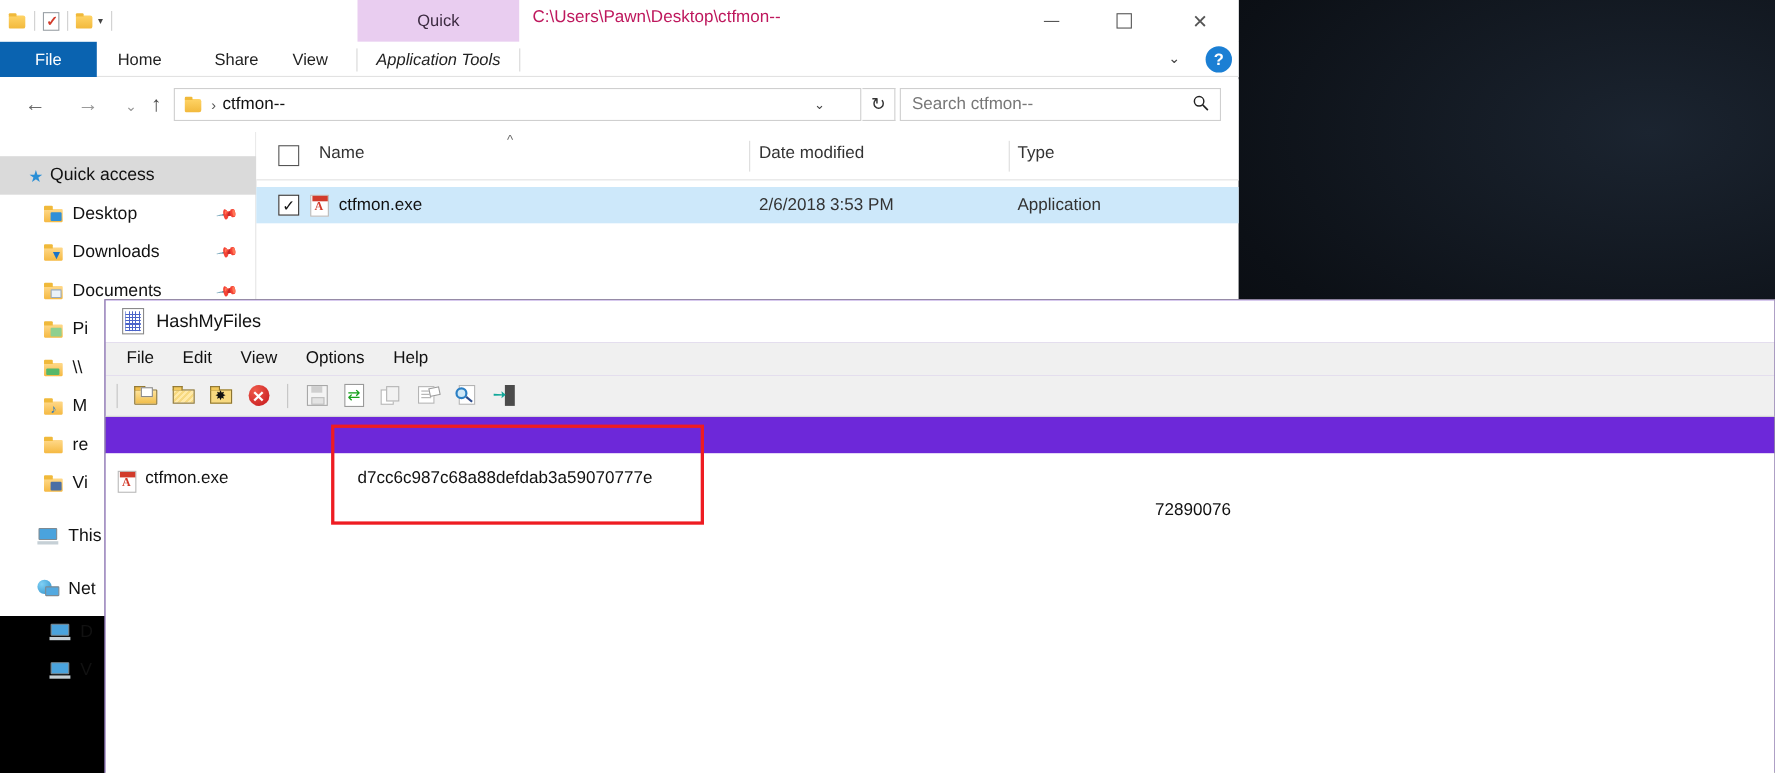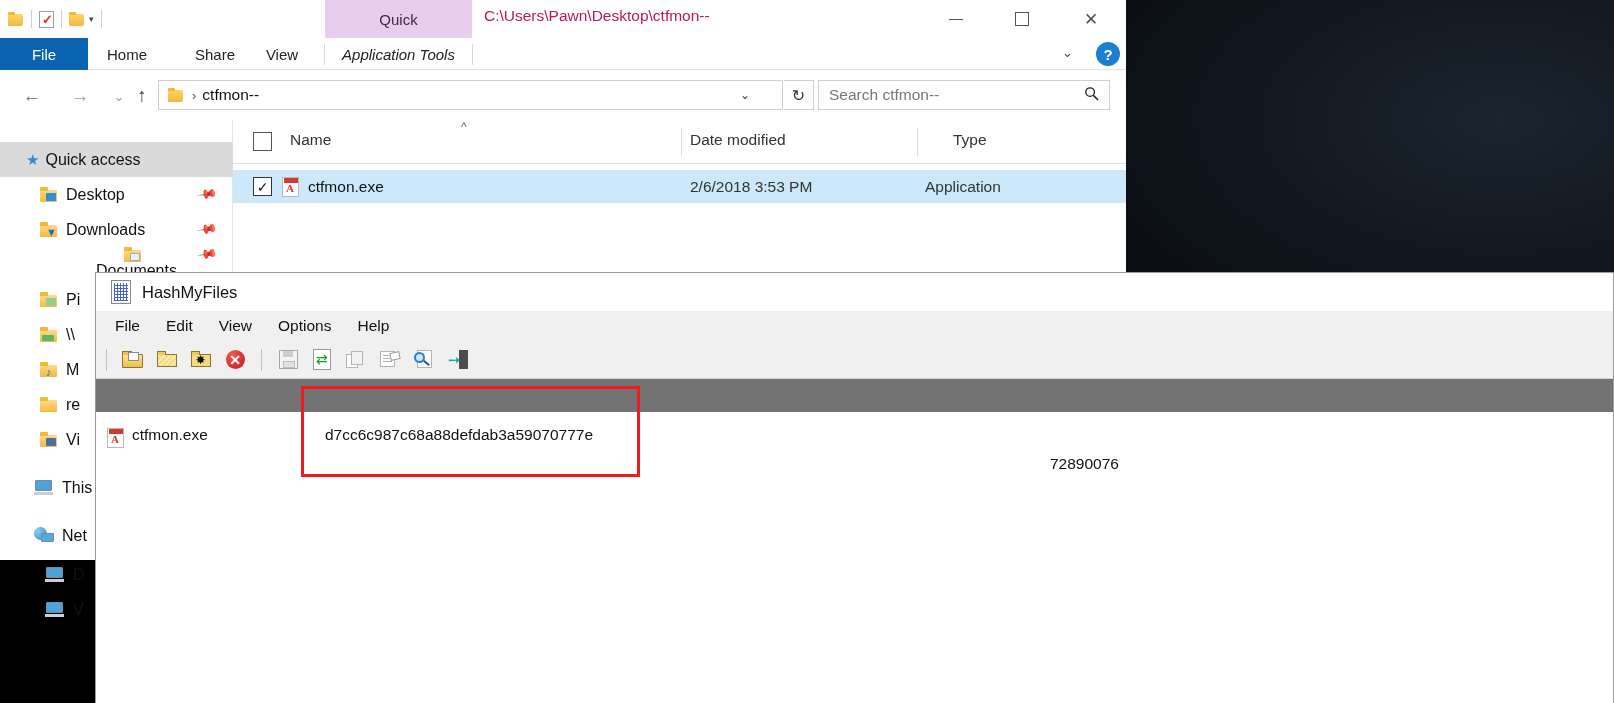--- a/index.html
+++ b/index.html
@@ -141,41 +141,41 @@
   .net-ico { width:20px;height:17px;margin-right:8px;position:relative;flex:none; }
   .net-ico .globe{position:absolute;left:0;top:0;width:13px;height:13px;border-radius:50%;background:radial-gradient(circle at 4px 4px,#7fd0f5,#2e8fc9);}
   .net-ico .scr2{position:absolute;left:7px;top:6px;width:13px;height:9px;background:#53a9e0;border:1px solid #7d8a93;border-radius:1px;}
 
   
   .list-head { position:absolute; left:233px; top:120px; width:893px; height:44px; background:#fff;
                border-bottom:1px solid #e2e2e2; }
   .lh-cell { position:absolute; top:11px; font-size:15.5px; color:#333; }
   .lh-name { left:57px; }
   .lh-date { left:457px; }
-  .lh-type { left:692px;margin-left:28px; }
+  .lh-type { left:692px; }
   .lh-div { position:absolute; top:8px; width:1px; height:28px; background:#dcdcdc; }
   .lh-chk { position:absolute; left:20px; top:12px; width:19px; height:19px; border:1px solid #555; background:#fff; }
   .sort-caret { position:absolute; left:228px; top:0px; font-size:12px; color:#666; }
 
   
   .file-row { position:absolute; left:233px; top:170px; width:893px; height:33px; background:#cde8fa;
               display:flex; align-items:center; }
   .fr-chk { margin-left:20px; width:19px; height:19px; border:1px solid #333; background:#fff;
             display:flex; align-items:center; justify-content:center; font-size:14px; color:#111; flex:none; }
   .pdf-ico { width:17px; height:20px; background:#fff; border:1px solid #b9b9b9; margin-left:10px;
              position:relative; flex:none; }
   .pdf-ico .top{position:absolute;left:1px;top:0px;width:14px;height:5px;background:#d23b2b;}
   .pdf-ico .a{position:absolute;left:3px;top:5px;font-size:11px;color:#d23b2b;font-weight:bold;line-height:11px;font-family:"Liberation Serif",serif;}
   .fr-name { margin-left:9px; font-size:15.5px; color:#111; }
   .fr-date { position:absolute; left:457px; font-size:15.5px; color:#333; }
   .fr-type { position:absolute; left:692px; font-size:15.5px; color:#333; }
 
   
   .hmf { position:absolute; left:95px; top:272px; width:1519px; height:431px;
-         background:#737373; border:1px solid #9a9a9a; }
+         background:#6d28d9; border:1px solid #9a9a9a; }
   .hmf-title { position:absolute; left:0; top:0; width:1517px; height:38px; background:#fff;
                display:flex; align-items:center; }
   .hmf-ico { width:20px; height:24px; margin-left:15px; background:#fff; border:1px solid #8a8a8a; position:relative; flex:none; }
   .hmf-ico .grid {
     position:absolute; left:2px; top:2px; right:2px; bottom:2px;
     background-image: repeating-linear-gradient(0deg,#4a63c8 0 1px, transparent 1px 3px),
                       repeating-linear-gradient(90deg,#4a63c8 0 1px, transparent 1px 3px);
   }
   .hmf-name { margin-left:11px; font-size:16.5px; color:#111; }
   .hmf-menu { position:absolute; left:0; top:38px; width:1517px; height:30px; background:#f0f0f0;
@@ -325,21 +325,21 @@
       </div>
       <div class="sb-item sb-ind1" style="top:92px;">
         <span class="mini-folder">
             <span class="body"></span>
             <span class="tab"></span>
             <span class="badge" style="background:transparent;color:#1a73c8;font-size:11px;line-height:8px;text-align:center;">▼</span>
           </span>
         <span class="lbl">Downloads</span>
         <span class="pin">📌</span>
       </div>
-      <div class="sb-item sb-ind1" style="top:127px;flex-direction:column;">
+      <div class="sb-item sb-ind1" style="top:127px;">
         <span class="mini-folder">
             <span class="body"></span>
             <span class="tab"></span>
             <span class="badge" style="background:#eaf2f8;border:1px solid #9ab;"></span>
           </span>
         <span class="lbl">Documents</span>
         <span class="pin">📌</span>
       </div>
       <div class="sb-item sb-ind1" style="top:162px;">
         <span class="mini-folder">

